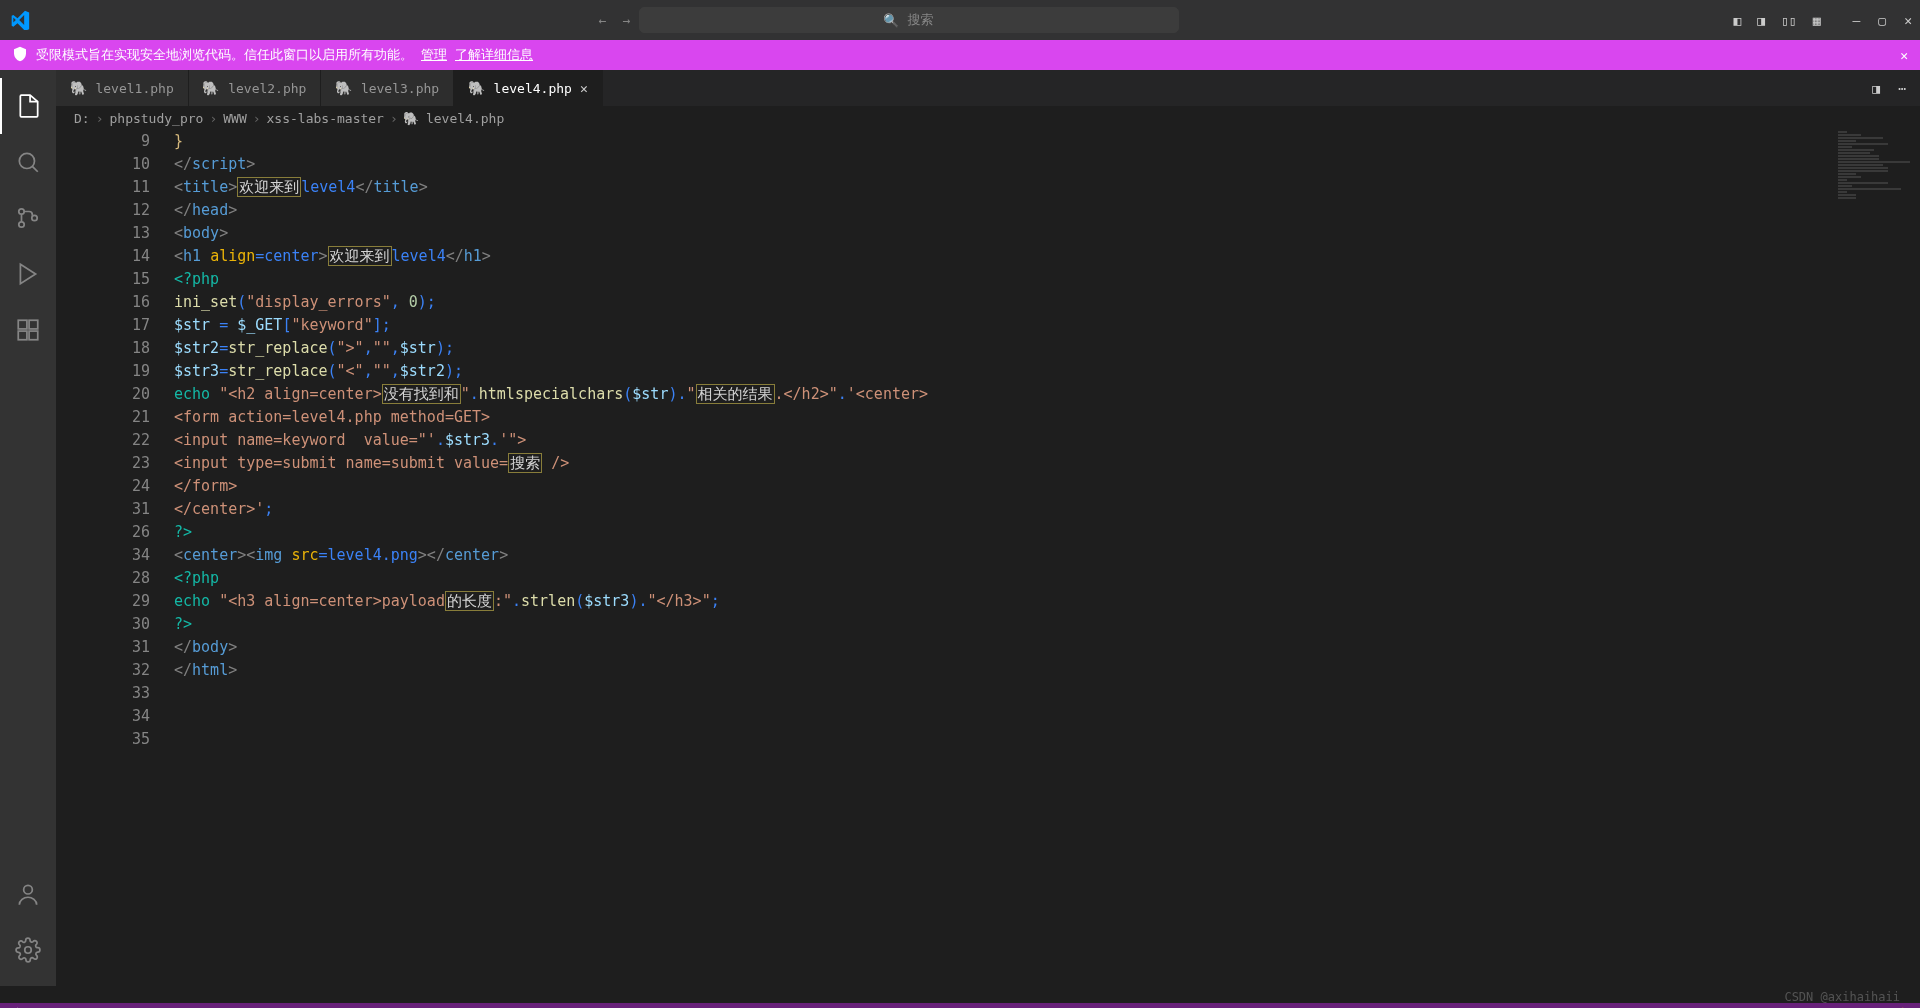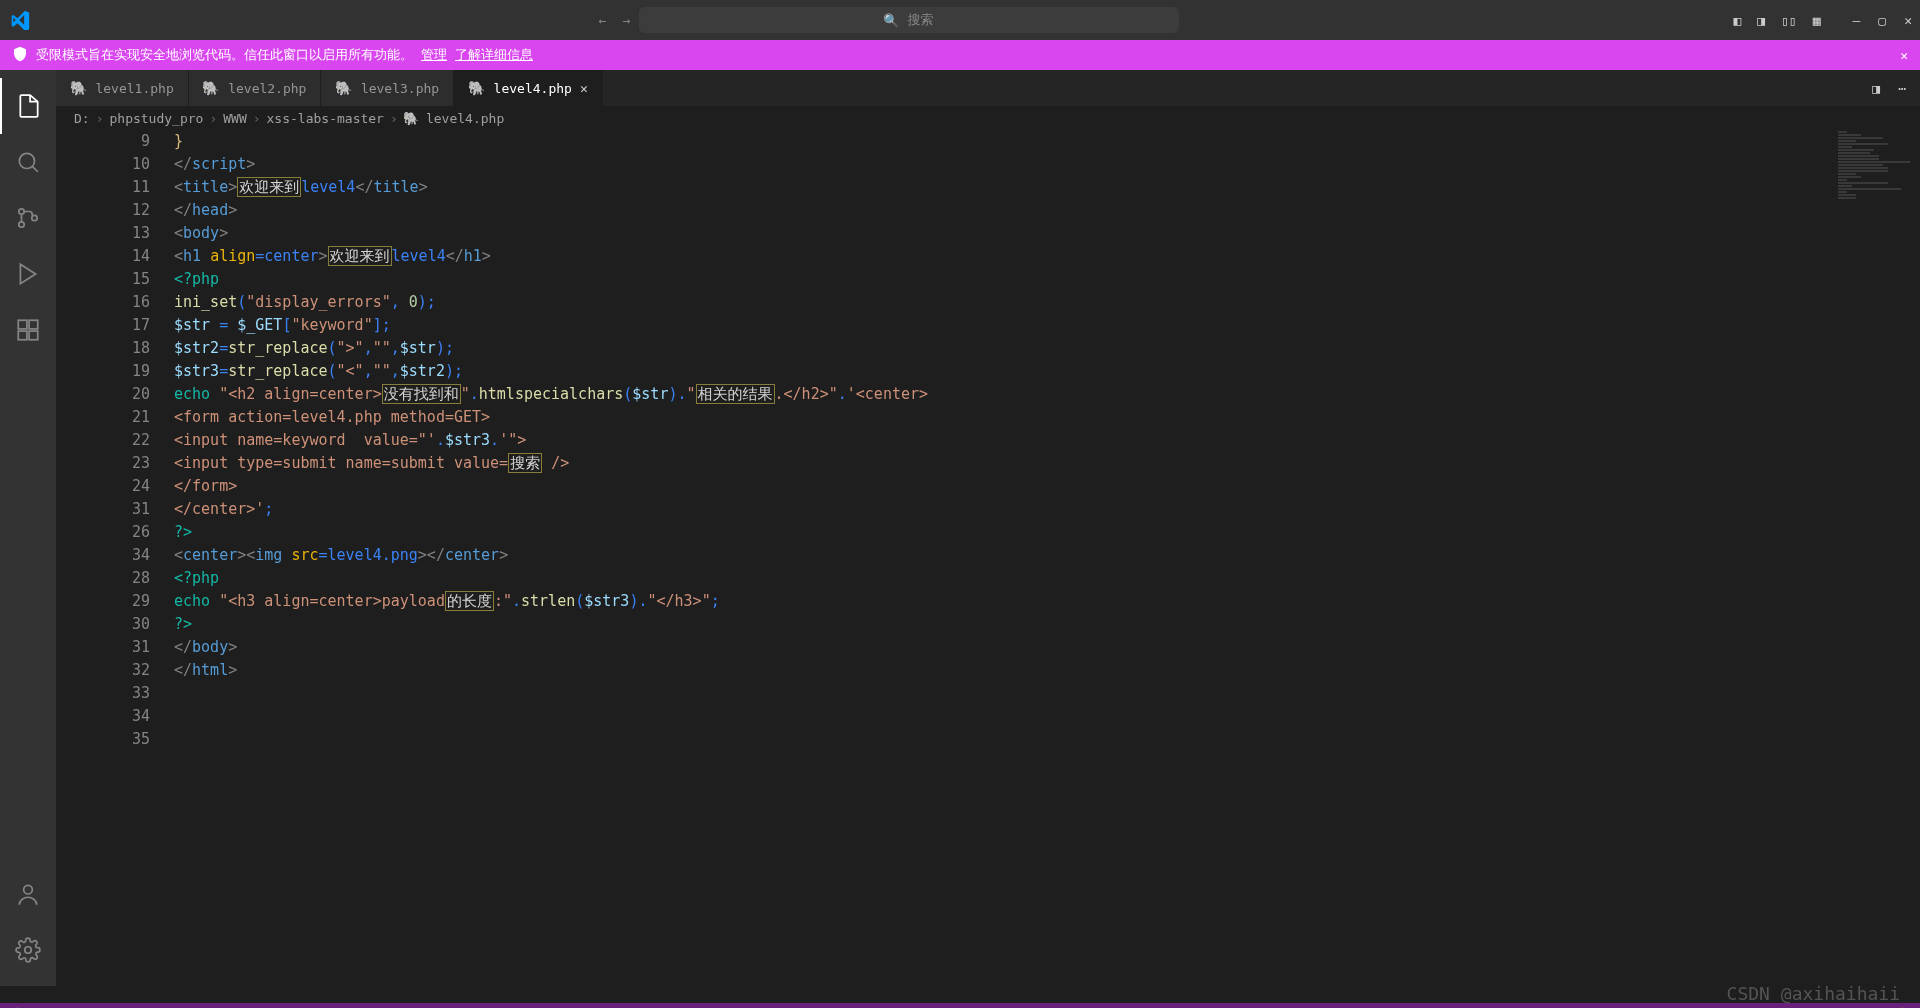--- a/index.html
+++ b/index.html
@@ -43,21 +43,21 @@
 .tk-gray { color: #808080; }
 .tk-tag { color: #569cd6; }
 .tk-attr { color: #eab308; text-align: right; }
 .tk-kw { color: #14b8a6; }
 .tk-fn { color: #dcdcaa; }
 .tk-str { color: #ce9178; }
 .tk-var { color: #9cdcfe; }
 .tk-num { color: #b5cea8; }
 .tk-txt { color: #3b82f6; }
 .tk-yellow { color: #d7ba7d; }
-.watermark { position: absolute; right: 20px; bottom: 4px; color: #777; font-size: 18px; opacity: 0.6; }
+.watermark { position: absolute; right: 20px; bottom: 4px; color: #777; font-size: 12px; opacity: 0.6; }
 </style>
 </head>
 <body>
 
 <div class="titlebar">
   <div class="logo">
     <svg width="20" height="20" viewBox="0 0 24 24">
         <path fill="#0098ff" d="M23 3l-5-2-9 9-5-4-2 1v12l2 1 5-4 9 9 5-2V3zM4 15V9l3 3-3 3zm13 3l-6-6 6-6v12z"></path>
       </svg>
   </div>

